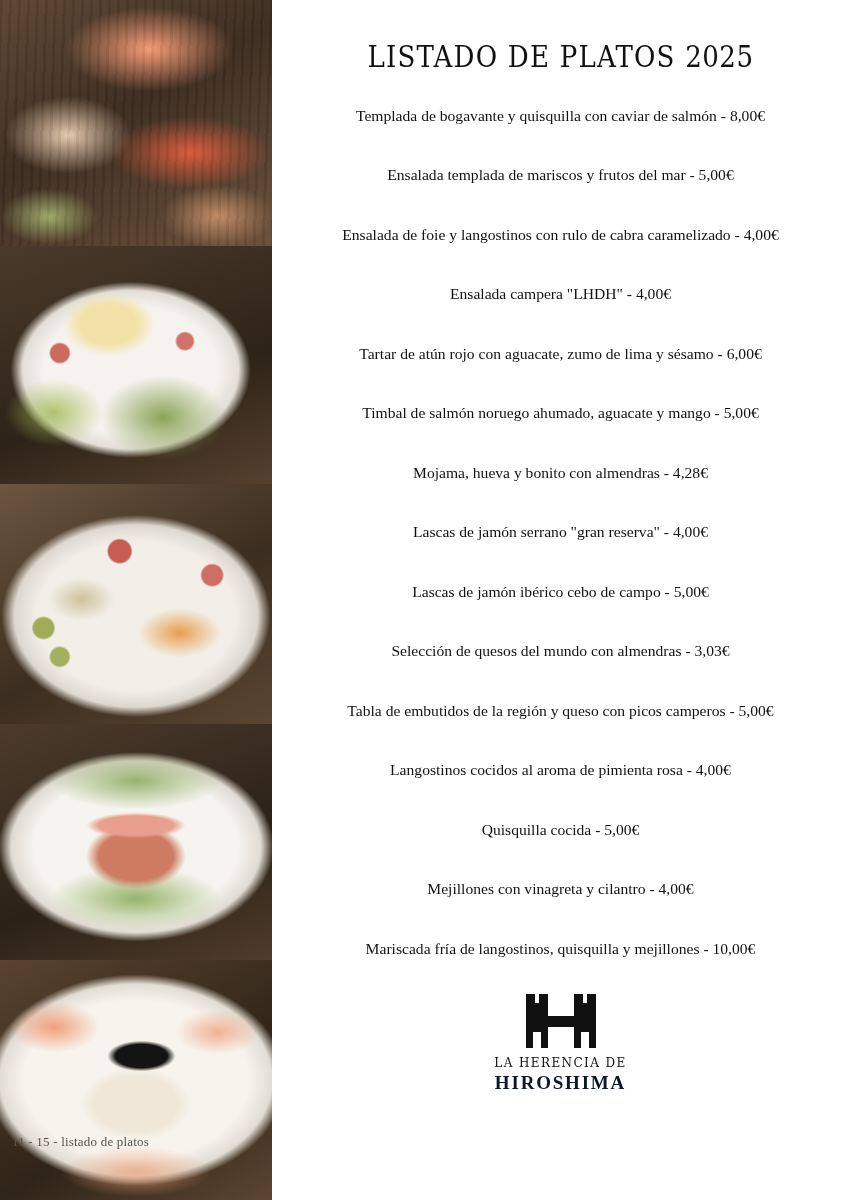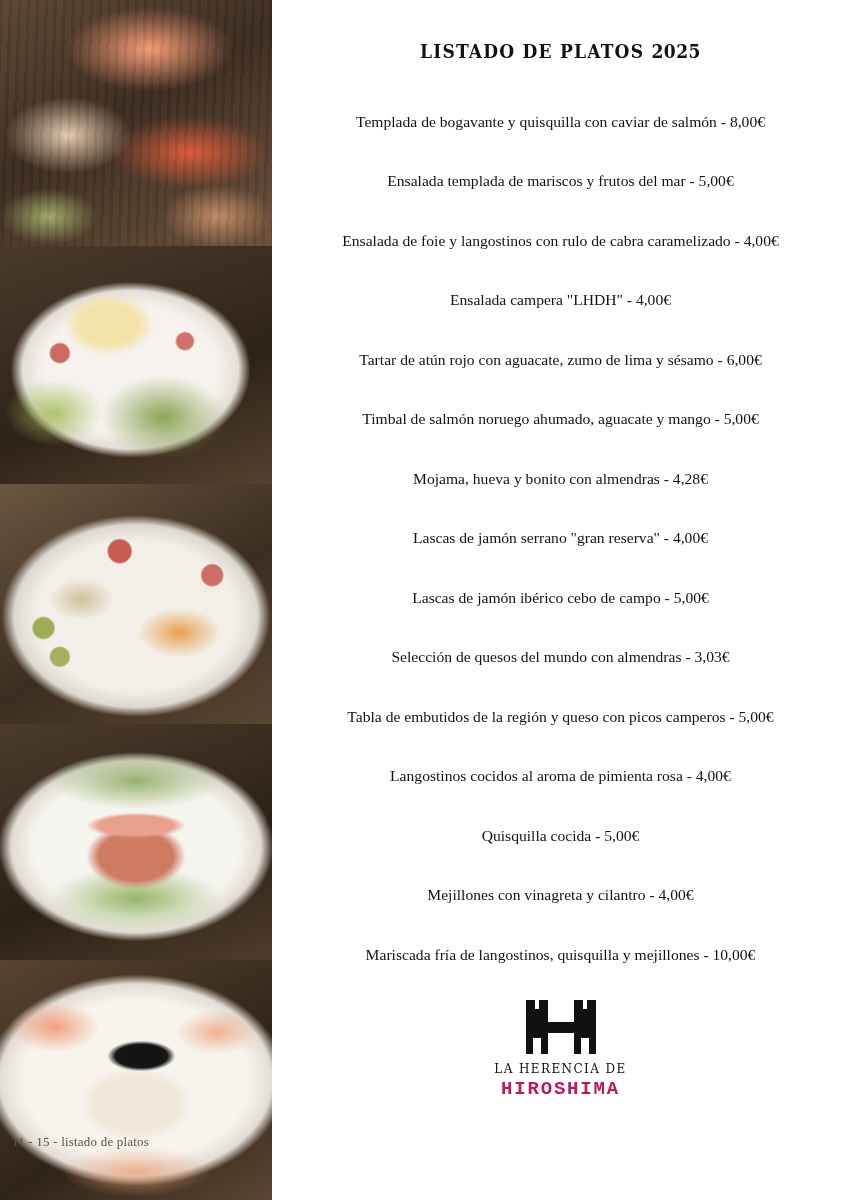--- a/index.html
+++ b/index.html
@@ -124,22 +124,22 @@
     width: 577px;
     height: 1200px;
     padding: 34px 24px 0 24px;
     display: flex;
     flex-direction: column;
     align-items: center;
   }
 
   .doc-title {
     font-family: "DejaVu Serif", serif;
-    font-weight: bold;
-    font-size: 19px;
+    font-weight: normal;
+    font-size: 29px;
     letter-spacing: 1.2px;
     text-align: right;
     margin: 6px 0 0 0;
     color: #111;
     font-variant: small-caps;
     text-transform: uppercase;
     font-stretch: condensed;
   }
   .doc-title .year { letter-spacing: 0.5px; }
 
@@ -162,21 +162,21 @@
   }
   .dish-item {
     text-align: center;
     font-family: "Liberation Serif", serif;
     font-size: 15.6px;
     line-height: 1.25;
     color: #121212;
     margin-top: 40px;
     padding: 0 6px;
   }
-  .dish-item:first-child { margin-top: 50px; }
+  .dish-item:first-child { margin-top: 32px; }
 
   
   .logo-block {
     margin-top: 34px;
     display: flex;
     flex-direction: column;
     align-items: center;
     width: 100%;
   }
   .castle-mark {
@@ -188,27 +188,27 @@
   .logo-line1 {
     font-family: "DejaVu Serif", serif;
     font-size: 12px;
     font-weight: normal;
     letter-spacing: 1.4px;
     margin-top: 8px;
     text-transform: uppercase;
     color: #111;
   }
   .logo-line2 {
-    font-family: Liberation Mono, monospace;
+    font-family: Liberation Serif, serif;
     font-size: 19px;
     font-weight: bold;
     letter-spacing: 1.8px;
     margin-top: 2px;
     text-transform: uppercase;
-    color: #be185d;
+    color: #0f172a;
   }
 </style>
 </head>
 <body>
 
 <div class="photo-strip">
   <div class="photo photo-1"></div>
   <div class="photo photo-2"></div>
   <div class="photo photo-3"></div>
   <div class="photo photo-4"></div>

